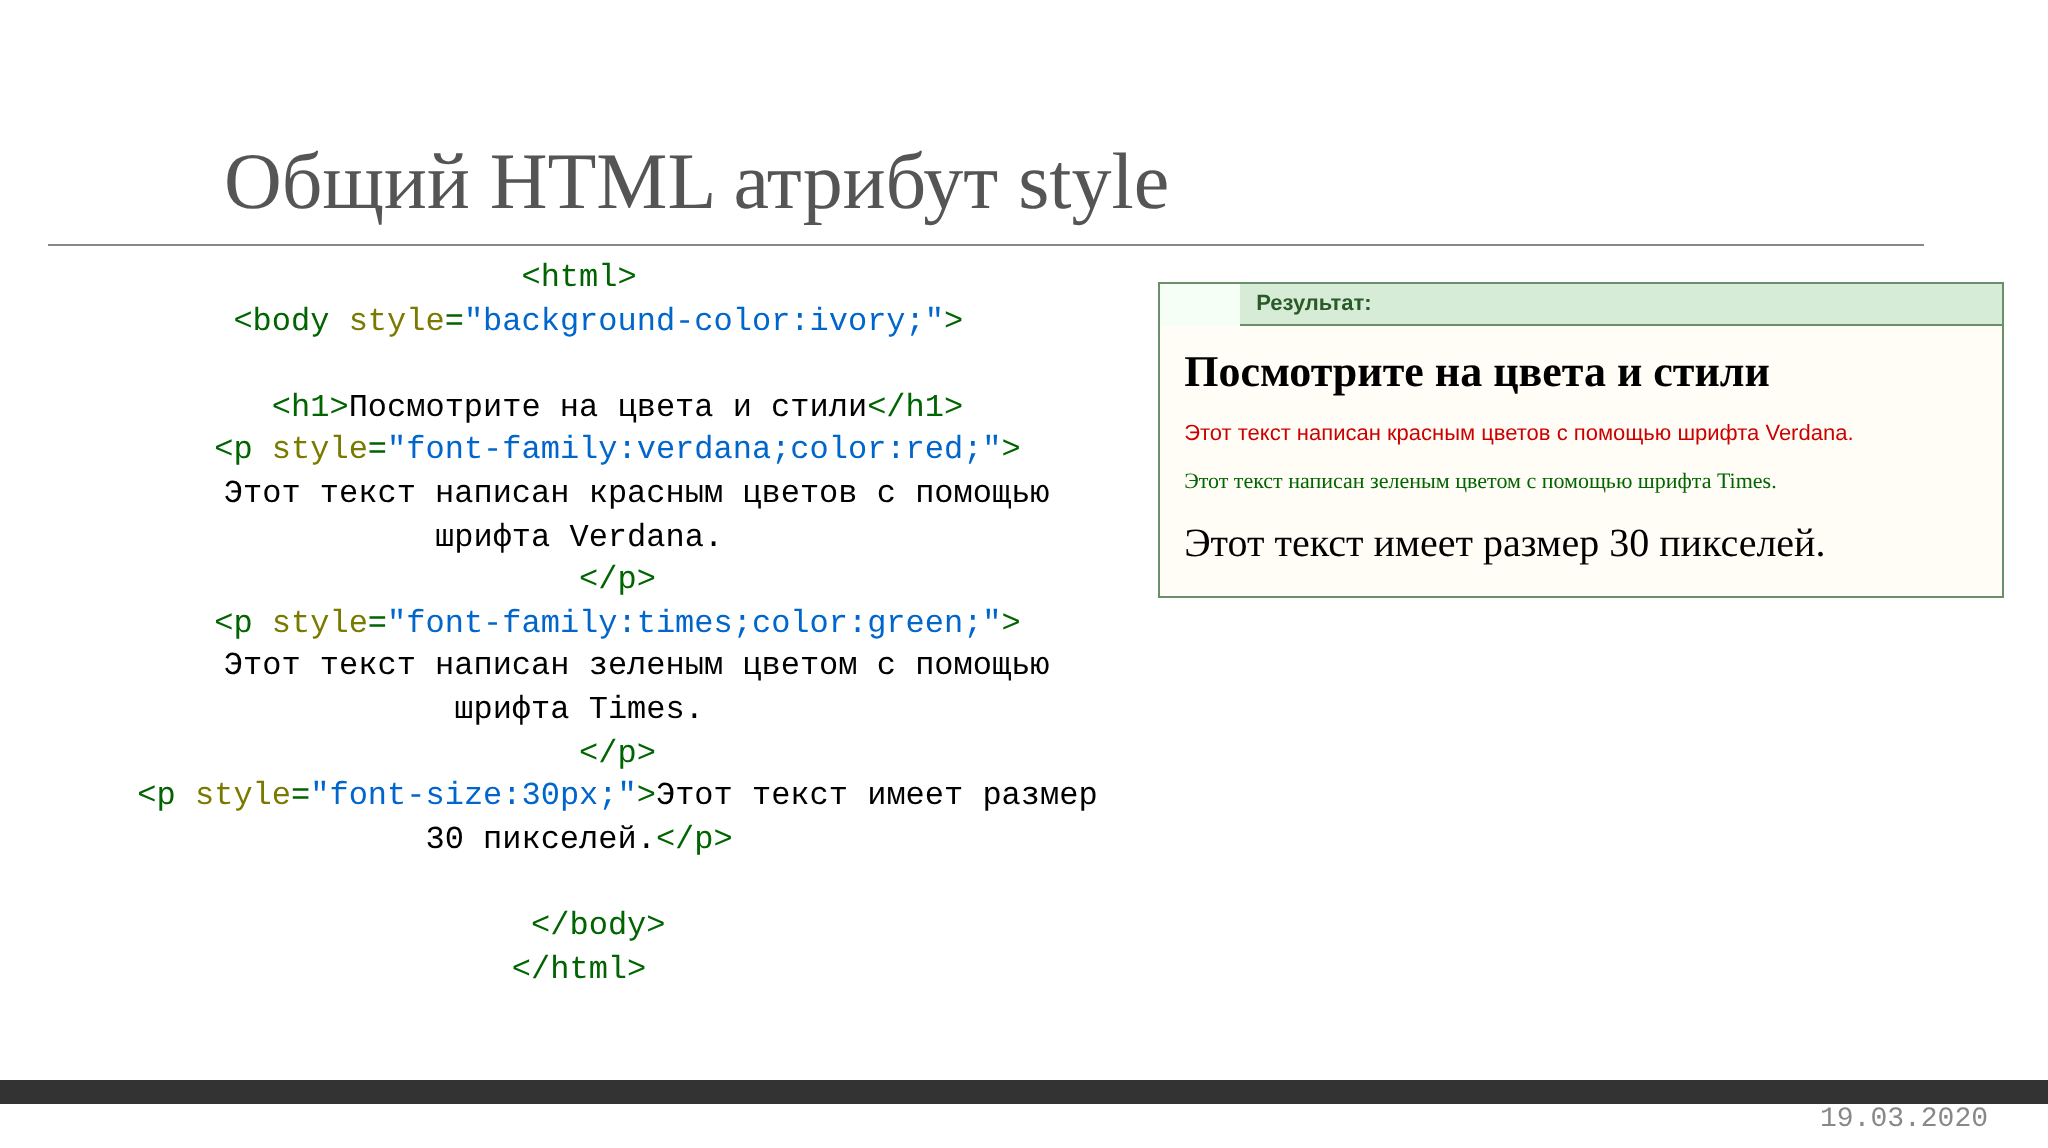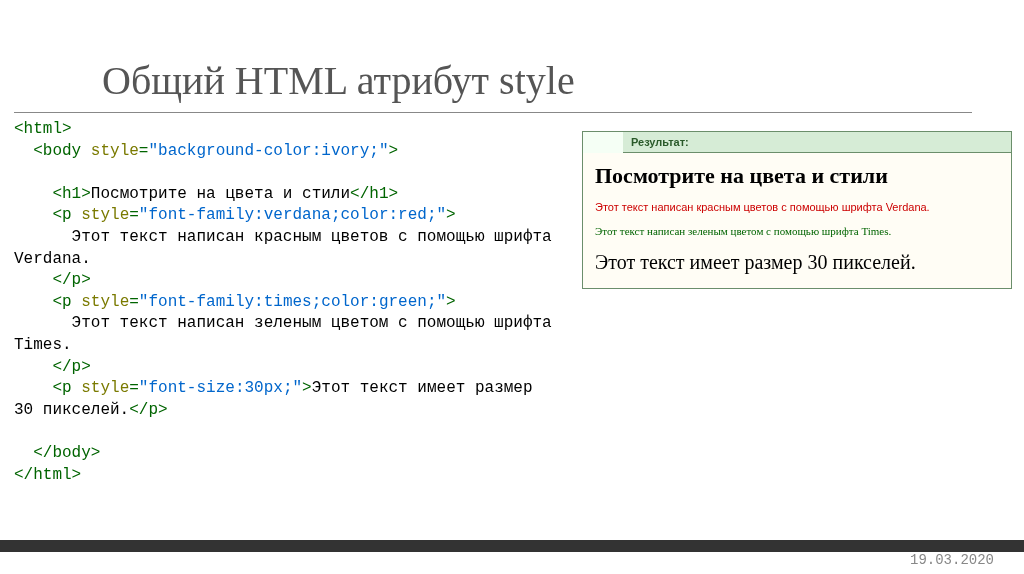--- a/index.html
+++ b/index.html
@@ -7,21 +7,21 @@
     width: 1024px;
     height: 574px;
     background: #fff;
     font-family: Georgia, 'Times New Roman', serif;
     position: relative;
     overflow: hidden;
   }
   .slide {
     width: 100%;
     height: 100%;
-    padding: 2px;
+    padding: 12px;
     position: relative;
   }
   .title {
     font-size: 40px;
     font-weight: normal;
     color: #555;
     padding: 55px 0 0 100px;
     font-family: Georgia, serif;
   }
   .hr {
@@ -34,20 +34,21 @@
     padding: 0 10px 0 12px;
     gap: 24px;
   }
   .code-block {
     font-family: Consolas, 'Courier New', monospace;
     font-size: 16px;
     line-height: 1.35;
     color: #000;
     white-space: pre-wrap;
     flex: 1 1 540px;
+    text-align: center;
   }
   .tag { color: #006400; }
   .attr { color: #7a7a00; }
   .str { color: #0066cc; }
   .punct { color: #006400; }
   .result-panel {
     width: 430px;
     border: 1px solid #6b8e6b;
     background: #f5fff5;
     align-self: flex-start;

